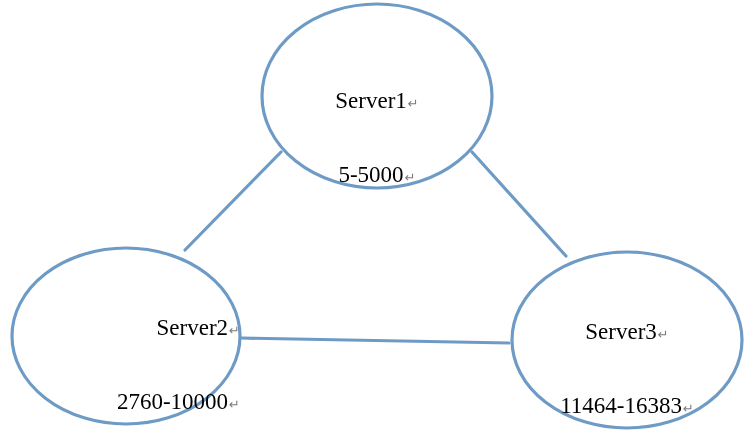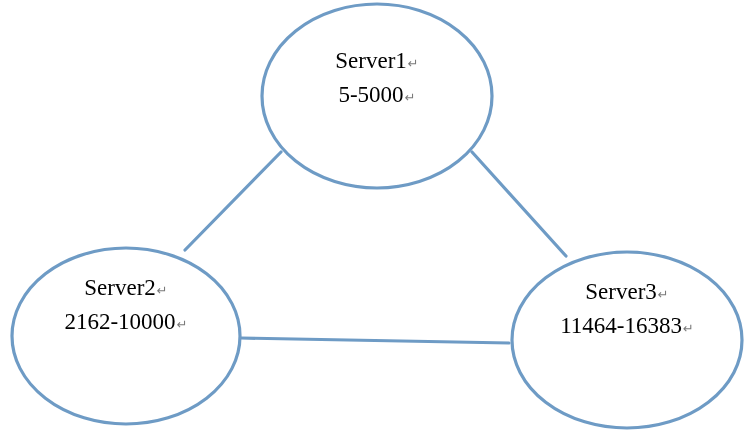--- a/index.html
+++ b/index.html
@@ -27,30 +27,31 @@
     text-align: center;
     color: #000000;
     font-family: "Liberation Serif", "DejaVu Serif", serif;
     font-size: 23px;
     line-height: 31px;
     white-space: nowrap;
     pointer-events: none;
   }
   .line-1, .line-2 {
     display: block;
+    margin-top: 40px;
   }
   .pilcrow {
     font-size: 13px;
     color: #7a7a7a;
     vertical-align: baseline;
     padding-left: 1px;
     font-family: "Liberation Sans", "DejaVu Sans", sans-serif;
   }
   #label-server1 { left: 262px; top: 45px;  width: 230px; }
-  #label-server2 { left: 12px;  top: 272px; width: 228px; }
+  #label-server2 { left: 12px;  top: 272px; width: 228px; text-align: right; }
   #label-server3 { left: 512px; top: 276px; width: 230px; }
 </style>
 </head>
 <body>
 
 <div id="canvas">
 
   <svg id="diagram-svg" viewBox="0 0 754 436">
 
     <line x1="281" y1="152" x2="185" y2="250" stroke="#6E9BC5" stroke-width="3.2" stroke-linecap="round"></line>
@@ -62,21 +63,21 @@
     <ellipse cx="627" cy="340" rx="115" ry="88" fill="#FFFFFF" stroke="#6E9BC5" stroke-width="3.2"></ellipse>
   </svg>
 
   <div class="node-label" id="label-server1">
     <span class="line-1"><span>Server1</span><span class="pilcrow">↵</span></span>
     <span class="line-2"><span>5-5000</span><span class="pilcrow">↵</span></span>
   </div>
 
   <div class="node-label" id="label-server2">
     <span class="line-1"><span>Server2</span><span class="pilcrow">↵</span></span>
-    <span class="line-2"><span>2162-10000</span><span class="pilcrow">↵</span></span>
+    <span class="line-2"><span>2760-10000</span><span class="pilcrow">↵</span></span>
   </div>
 
   <div class="node-label" id="label-server3">
     <span class="line-1"><span>Server3</span><span class="pilcrow">↵</span></span>
     <span class="line-2"><span>11464-16383</span><span class="pilcrow">↵</span></span>
   </div>
 
 </div>
 
 </body></html>

